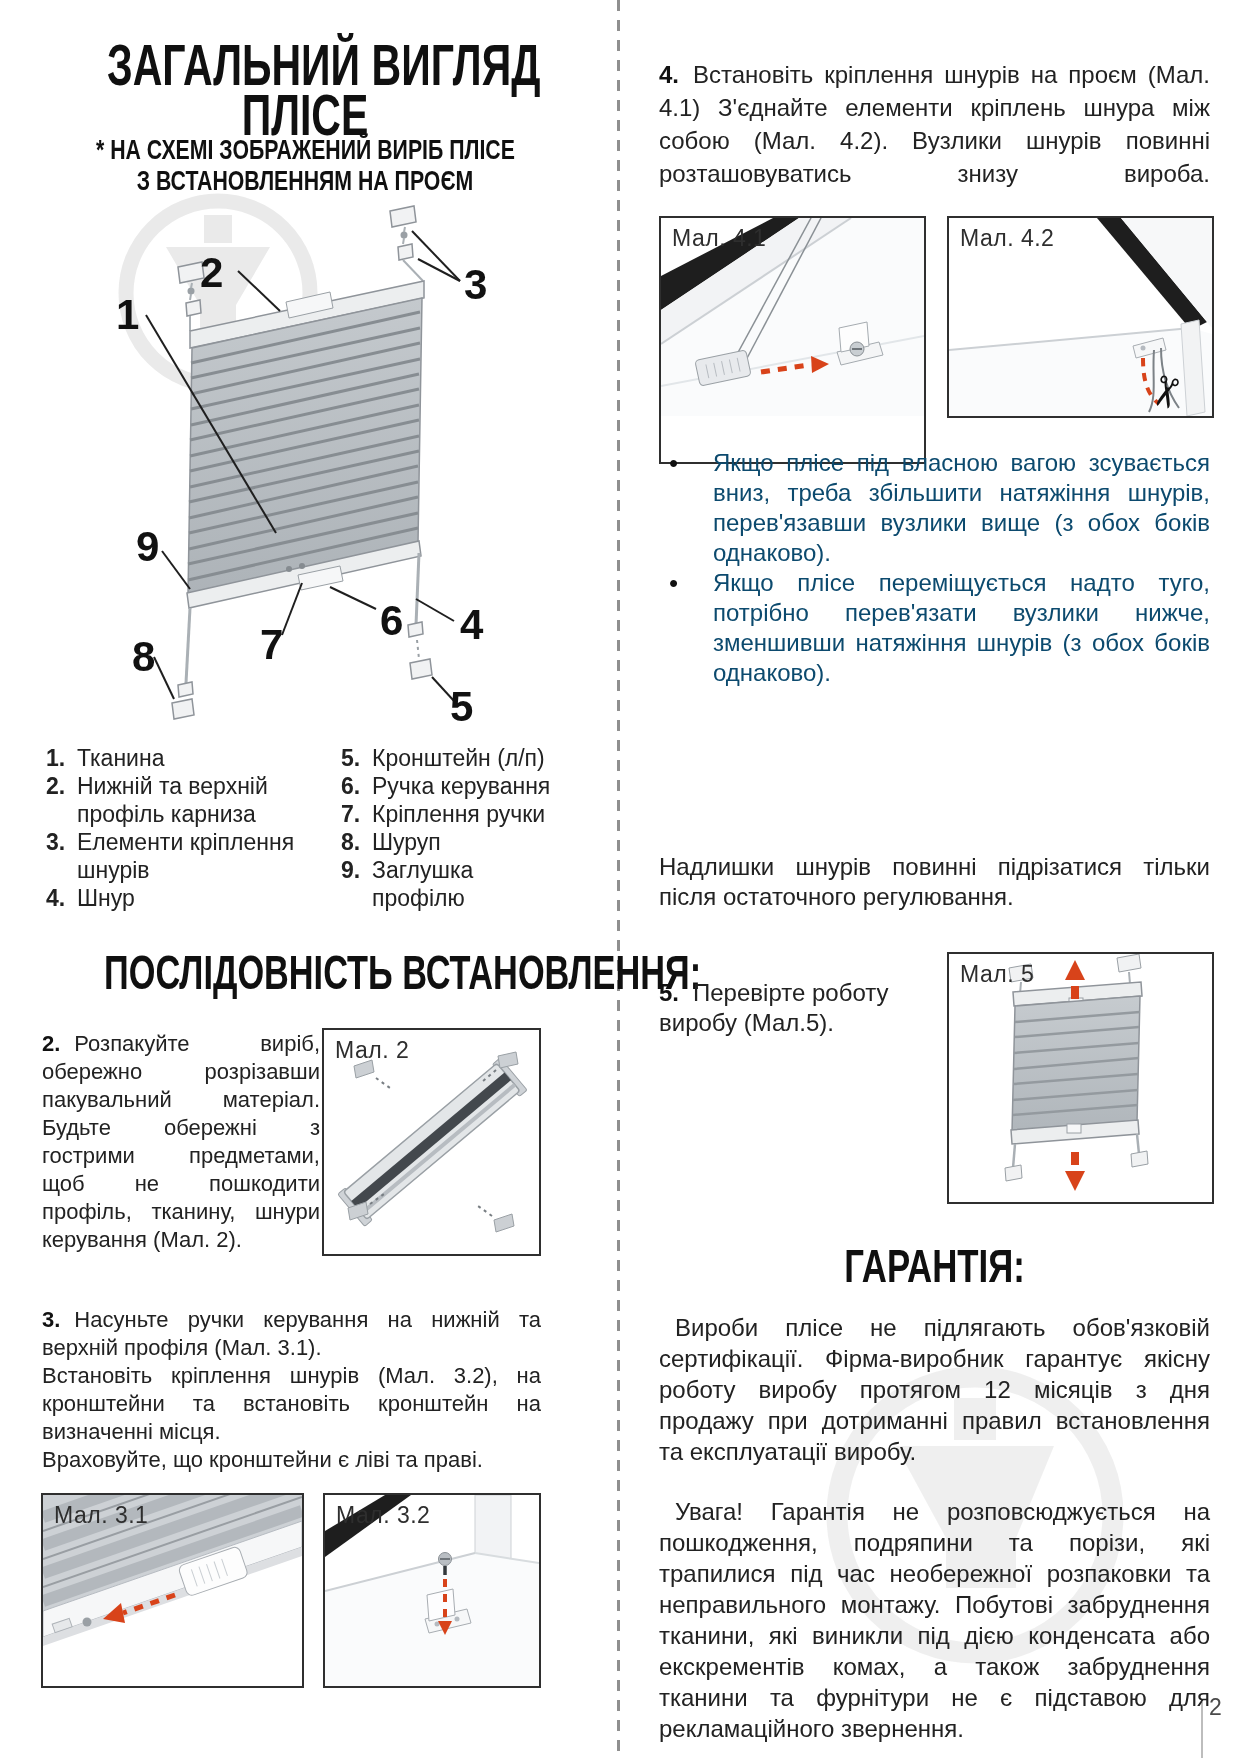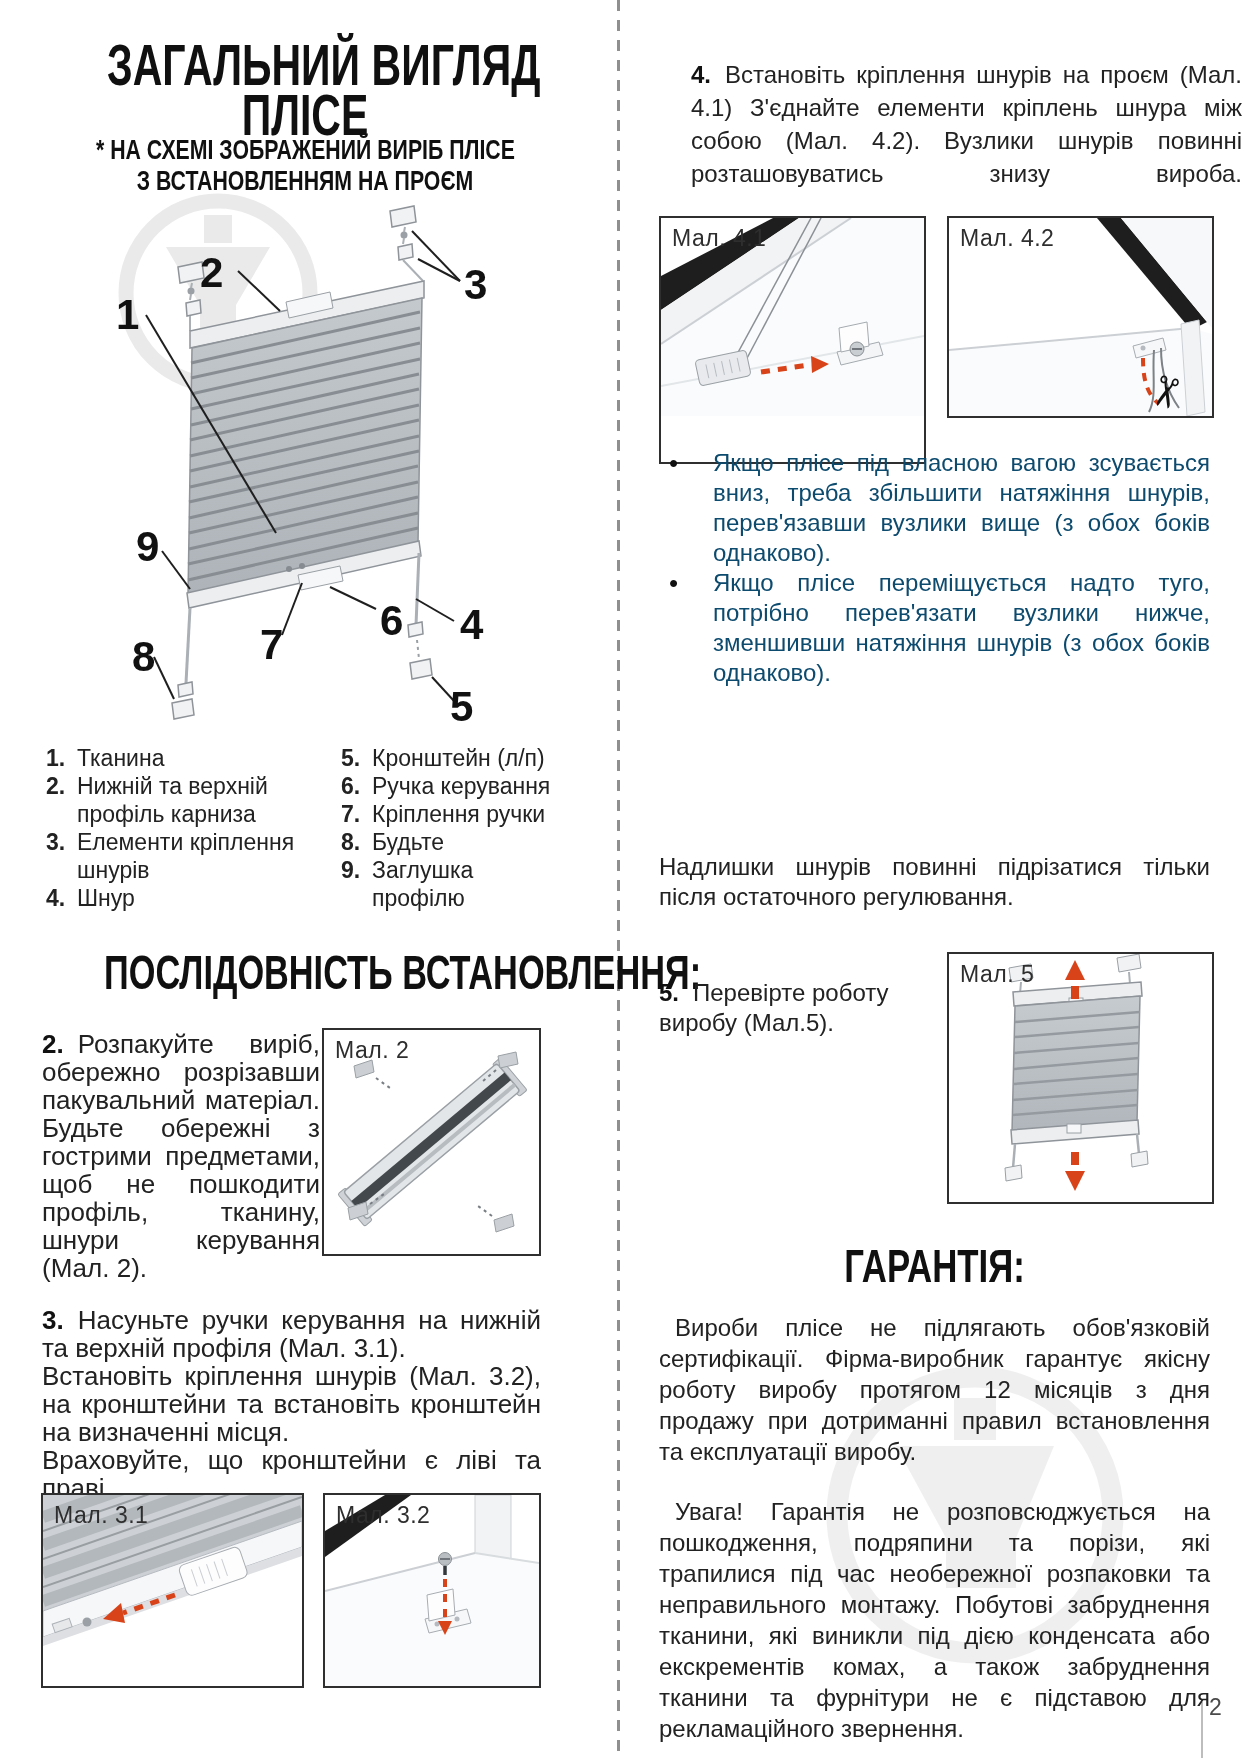--- a/index.html
+++ b/index.html
@@ -7,36 +7,36 @@
         font-family:"Liberation Sans",sans-serif;color:#1c1c1c;margin:0 auto;}
   .abs{position:absolute;}
   .cond{font-weight:700;white-space:nowrap;transform:scaleX(.72);transform-origin:50% 50%;color:#101010;}
   .center{text-align:center;}
   .title-block{left:30px;top:40px;width:550px;}
   .title-line{font-size:57px;line-height:50px;}
   .subtitle-block{left:30px;top:134px;width:550px;}
   .subtitle-line{font-size:28px;line-height:31px;transform:scaleX(.76);}
   .seq-heading{left:18px;top:946px;width:574px;font-size:49px;line-height:52px;}
   .war-heading{left:659px;top:1240px;width:551px;font-size:47px;line-height:52px;}
-  .lbody{font-size:26px;line-height:28px;text-align:justify;color:#222;}
+  .lbody{font-size:22px;line-height:28px;text-align:justify;color:#222;}
   .rbody{font-size:24px;line-height:30px;text-align:justify;color:#222;}
   .num{font-weight:700;color:#111;margin-right:14px;}
   .figbox{position:absolute;border:2px solid #2f2f2f;background:#fff;box-sizing:border-box;}
   .figlab{position:absolute;left:11px;top:7px;font-size:23px;color:#2e2e2e;letter-spacing:.5px;z-index:3;}
   .figbox svg{position:absolute;left:0;top:0;}
   .legend{font-size:23px;line-height:28px;color:#222;}
   .lrow{display:flex;}
   .ln{font-weight:700;width:31px;flex:none;}
   .lt{flex:1;}
   ul.blist{margin:0;padding:0;list-style:none;}
   ul.blist li{position:relative;padding-left:54px;text-align:justify;font-size:24px;line-height:30px;color:#0c4a6e;}
   ul.blist li::before{content:"\2022";position:absolute;left:10px;top:0;font-size:26px;color:#111;}
   .divider{left:617px;top:0;width:3px;height:1760px;
            background:repeating-linear-gradient(180deg,#8f8f8f 0 11px,transparent 11px 20px);}
-  .step4p{left:659px;top:58px;width:551px;font-size:24px;line-height:33px;text-align:justify;text-align-last:justify;color:#222;margin-left:32px;}
+  .step4p{left:659px;top:58px;width:551px;font-size:24px;line-height:33px;text-align:justify;text-align-last:justify;color:#222;}
   .notes p{margin:0;}
   .indent{text-indent:16px;}
   .footer-line{left:1201px;top:1702px;width:2px;height:56px;background:#bdbdbd;}
   .page-num{left:1209px;top:1694px;font-size:23px;color:#4a4a4a;}
   .z1{z-index:1;}
 </style>
 </head>
 <body>
 
 <div class="page">
@@ -182,21 +182,21 @@
     <div class="lrow">
         <b class="ln">6.</b>
         <span class="lt">Ручка керування</span>
       </div>
     <div class="lrow">
         <b class="ln">7.</b>
         <span class="lt">Кріплення ручки</span>
       </div>
     <div class="lrow">
         <b class="ln">8.</b>
-        <span class="lt">Будьте</span>
+        <span class="lt">Шуруп</span>
       </div>
     <div class="lrow">
         <b class="ln">9.</b>
         <span class="lt">Заглушка профілю</span>
       </div>
   </div>
 
   <div class="abs seq-heading center">
     <div class="cond" style="transform:scaleX(.70);">ПОСЛІДОВНІСТЬ ВСТАНОВЛЕННЯ:</div>
   </div>

